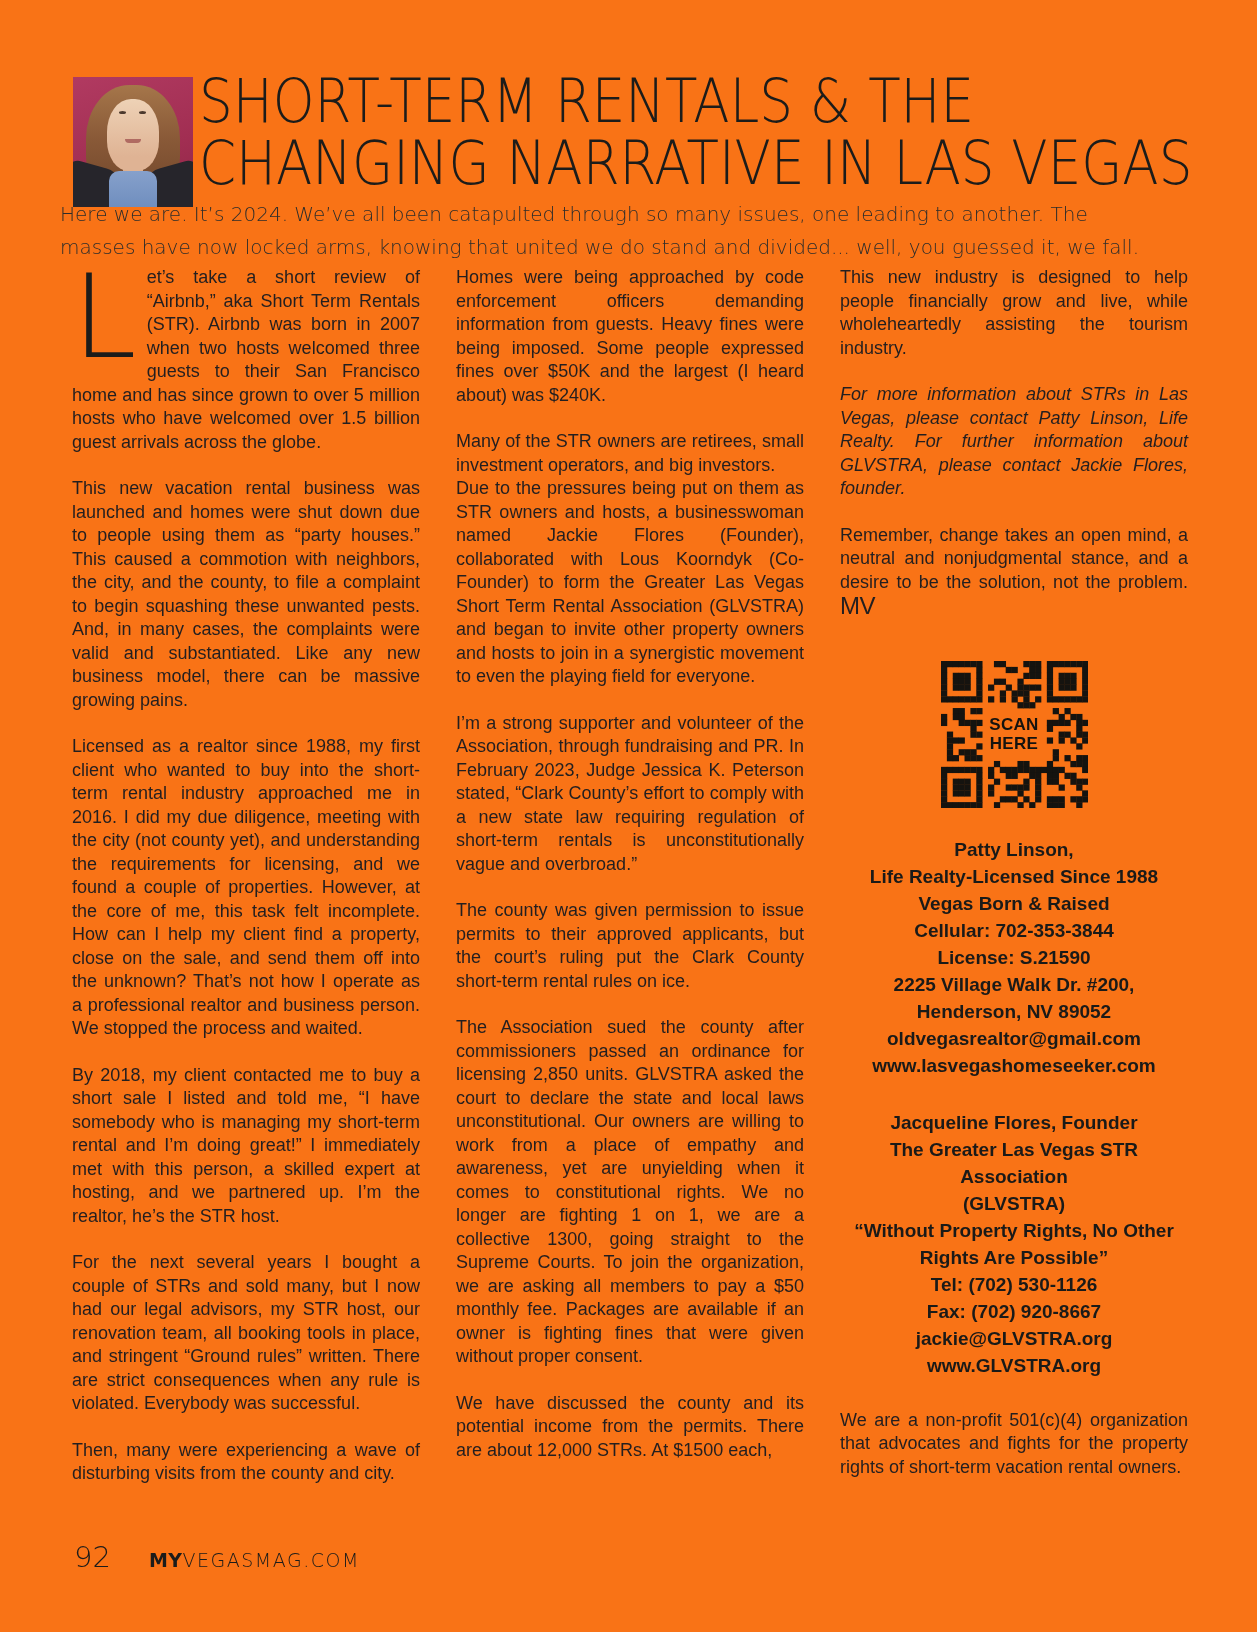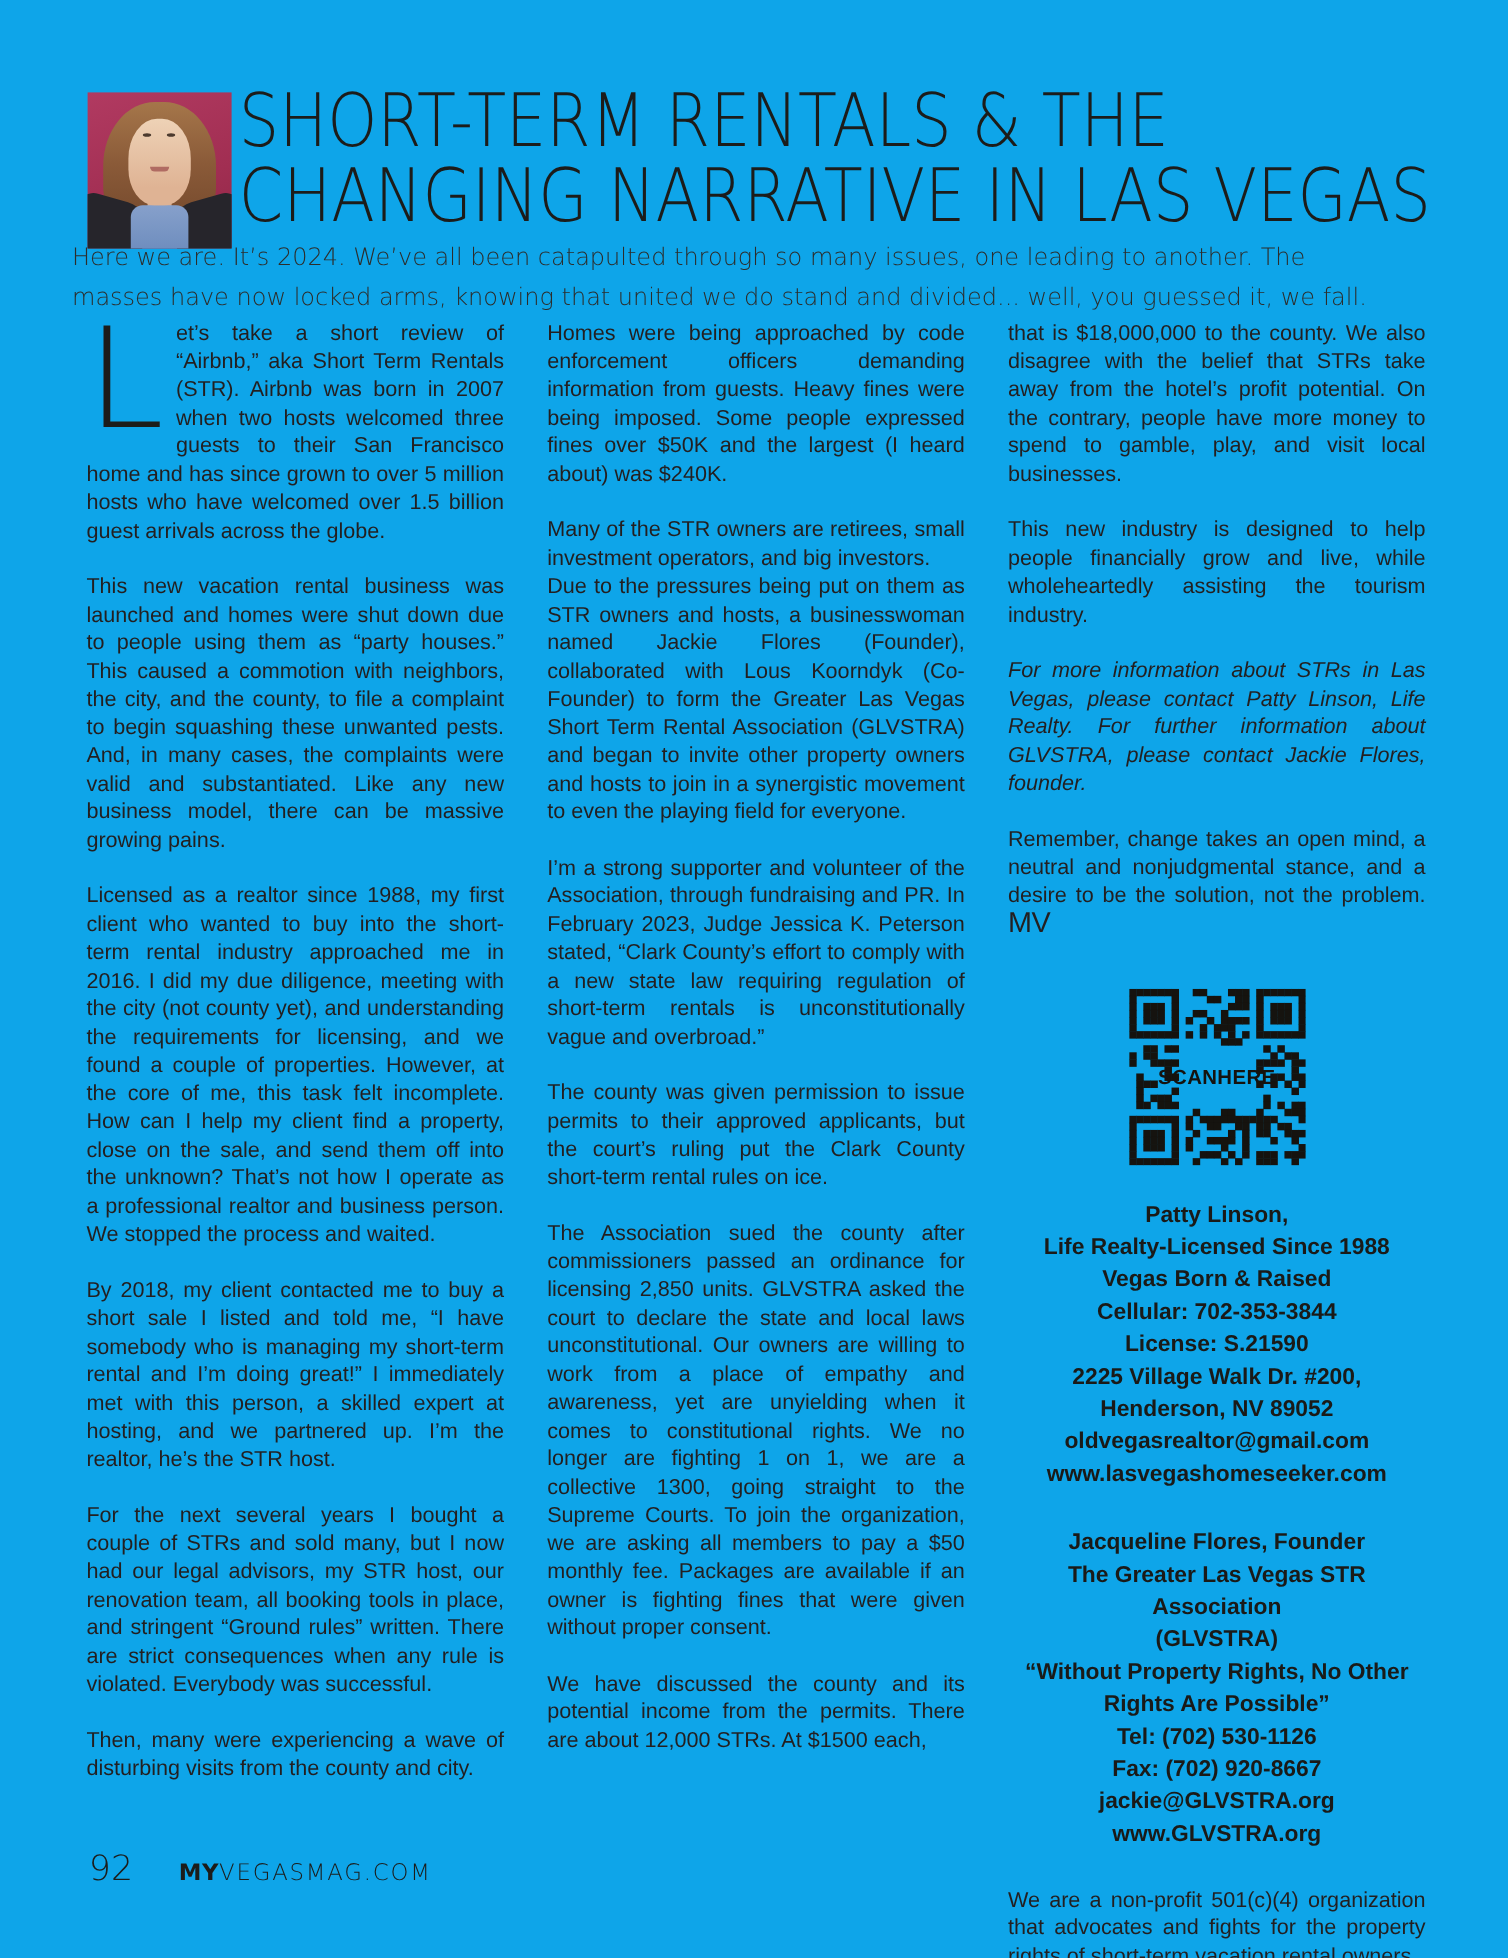--- a/index.html
+++ b/index.html
@@ -1,18 +1,18 @@
 <!DOCTYPE html>
 <html><head>
 <meta charset="utf-8">
 <style>
   html,body{margin:0;padding:0;background:#e9e9e9;}
   .page{
     position:relative; width:1257px; height:1632px; margin:0 auto;
-    background:#0ea5e9; overflow:hidden;
+    background:#f97316; overflow:hidden;
     font-family:"Liberation Sans", sans-serif; color:#231f20;
   }
 
   
   .headshot{
     position:absolute; left:73px; top:77px; width:120px; height:130px;
     background:linear-gradient(160deg,#b13a61 0%,#a12e52 60%,#8f2746 100%);
     overflow:hidden;
   }
   .hs-hair{
@@ -64,21 +64,21 @@
     font-family:"DejaVu Sans","Liberation Sans",sans-serif;
     font-weight:200; font-size:116px; line-height:90px;
     height:92px; margin:6px 10px 0 0; color:#1c1c1a;
   }
   .mv{font-weight:400; font-size:24px; letter-spacing:-0.5px; white-space:nowrap;}
 
   
   .qr-wrap{position:relative; width:147px; height:147px; margin:40px auto 28px auto;}
   .qr-svg-host{position:absolute; inset:0;}
   .qr-label{
-    position:absolute; inset:0; display:flex; flex-direction:row;
+    position:absolute; inset:0; display:flex; flex-direction:column;
     align-items:center; justify-content:center; text-align:center;
     font-weight:700; font-size:17px; line-height:19px; color:#15130f;
     letter-spacing:0.3px; pointer-events:none;
   }
 
   
   .contact{
     text-align:center; font-weight:700; font-size:19px; line-height:27px;
     margin:0 0 30px 0; color:#1a1a18;
   }
@@ -137,21 +137,20 @@
       <p class="body">Homes were being approached by code enforcement officers demanding information from guests. Heavy fines were being imposed. Some people expressed fines over $50K and the largest (I heard about) was $240K.</p>
       <p class="body">Many of the STR owners are retirees, small investment operators, and big investors.
 Due to the pressures being put on them as STR owners and hosts, a businesswoman named Jackie Flores (Founder), collaborated with Lous Koorndyk (Co-Founder) to form the Greater Las Vegas Short Term Rental Association (GLVSTRA) and began to invite other property owners and hosts to join in a synergistic movement to even the playing field for everyone.</p>
       <p class="body">I’m a strong supporter and volunteer of the Association, through fundraising and PR. In February 2023, Judge Jessica K. Peterson stated, “Clark County’s effort to comply with a new state law requiring regulation of short-term rentals is unconstitutionally vague and overbroad.”</p>
       <p class="body">The county was given permission to issue permits to their approved applicants, but the court’s ruling put the Clark County short-term rental rules on ice.</p>
       <p class="body">The Association sued the county after commissioners passed an ordinance for licensing 2,850 units. GLVSTRA asked the court to declare the state and local laws unconstitutional.  Our owners are willing to work from a place of empathy and awareness, yet are unyielding when it comes to constitutional rights. We no longer are fighting 1 on 1, we are a collective 1300, going straight to the Supreme Courts.  To join the organization, we are asking all members to pay a $50 monthly fee. Packages are available if an owner is fighting fines that were given without proper consent.</p>
       <p class="body">We have discussed the county and its potential income from the permits. There are about 12,000 STRs. At $1500 each,</p>
     </div>
 
     <div class="col">
-      <p class="body">that is $18,000,000 to the county. We also disagree with the belief that STRs take away from the hotel’s profit potential. On the contrary, people have more money to spend to gamble, play, and visit local businesses.</p>
       <p class="body">This new industry is designed to help people financially grow and live, while wholeheartedly assisting the tourism industry.</p>
       <p class="body italic">For more information about STRs in Las Vegas, please contact Patty Linson, Life Realty. For further information about GLVSTRA, please contact Jackie Flores, founder.</p>
       <p class="body"><span>Remember, change takes an open mind, a neutral and nonjudgmental stance, and a desire to be the solution, not the problem.</span> <b class="mv">MV</b></p>
 
       <div class="qr-wrap">
         <div class="qr-svg-host"><svg xmlns="http://www.w3.org/2000/svg" width="147" height="147" viewBox="0 0 147 147" fill="#15130f">
               <rect x="0.00" y="0.00" width="6.23" height="6.23"></rect>
               <rect x="5.88" y="0.00" width="6.23" height="6.23"></rect>
               <rect x="11.76" y="0.00" width="6.23" height="6.23"></rect>
               <rect x="17.64" y="0.00" width="6.23" height="6.23"></rect>

